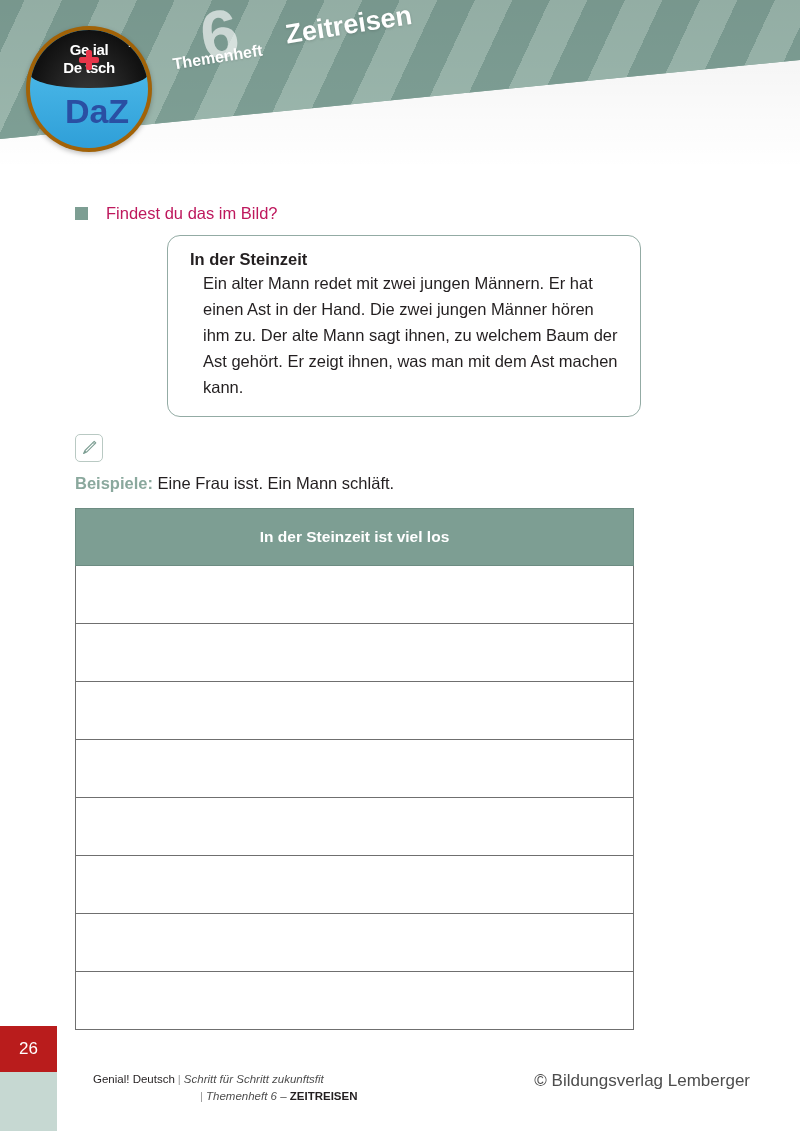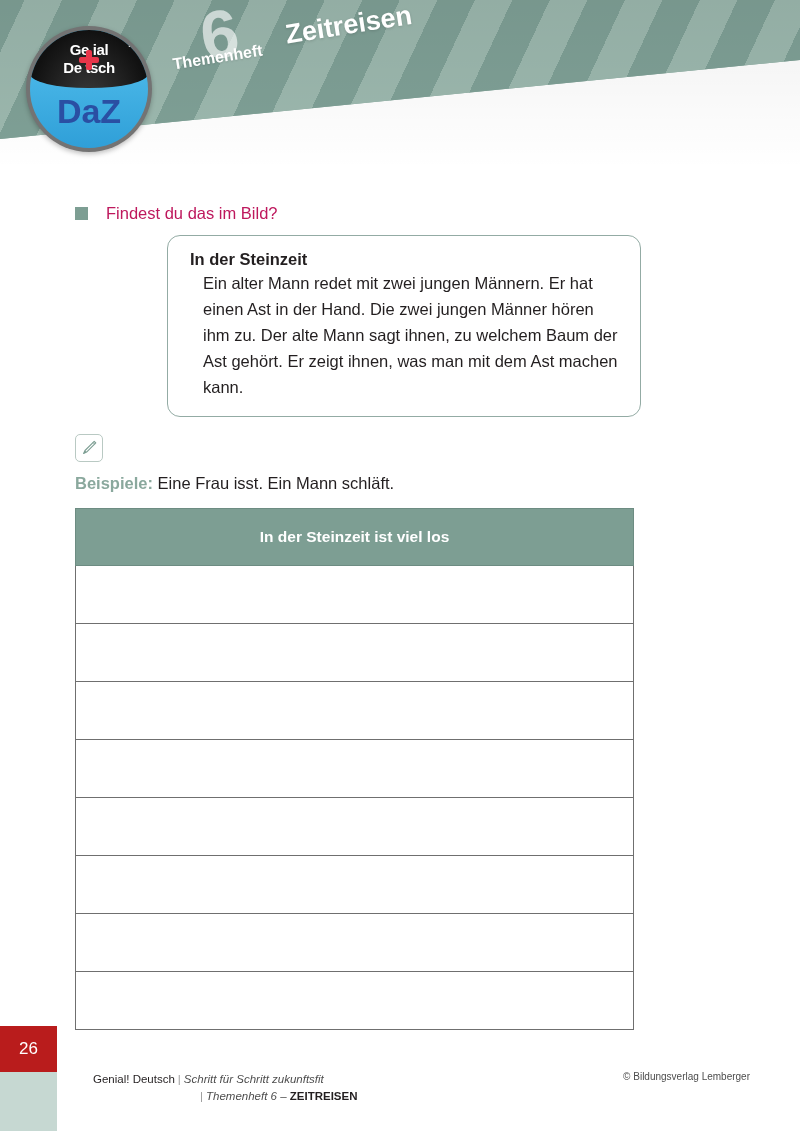--- a/index.html
+++ b/index.html
@@ -88,21 +88,21 @@
   }
 
   
   .logo-badge {
     position: absolute;
     left: 26px;
     top: 26px;
     width: 126px;
     height: 126px;
     border-radius: 50%;
-    background: #737373;
+    background: #a16207;
     box-shadow: 0 2px 5px rgba(0,0,0,0.25);
     overflow: hidden;
   }
   .logo-disc {
     position: absolute;
     left: 4px;
     top: 4px;
     width: 118px;
     height: 118px;
     border-radius: 50%;
@@ -164,21 +164,21 @@
     position: absolute;
     right: 17px;
     top: 10px;
     font-size: 9px;
     font-weight: bold;
     color: #ffffff;
     line-height: 1;
   }
   .logo-daz {
     position: absolute;
-    left: 0;
+    left: 8px;
     top: 62px;
     width: 118px;
     text-align: center;
     font-size: 34px;
     font-weight: bold;
     color: #2a4fa3;
     letter-spacing: 0px;
   }
 
   
@@ -338,21 +338,21 @@
     font-style: normal;
     color: #231f20;
   }
   .footer-left .line2 {
     padding-left: 104px;
   }
   .footer-right {
     position: absolute;
     right: 50px;
     top: 1071px;
-    font-size: 10px;
+    font-size: 17px;
     color: #4d4d4d;
     white-space: nowrap;
   }
 </style>
 </head>
 <body>
 
 <div class="banner">
   <div class="banner-inner"></div>
   <div class="banner-shadow"></div>

